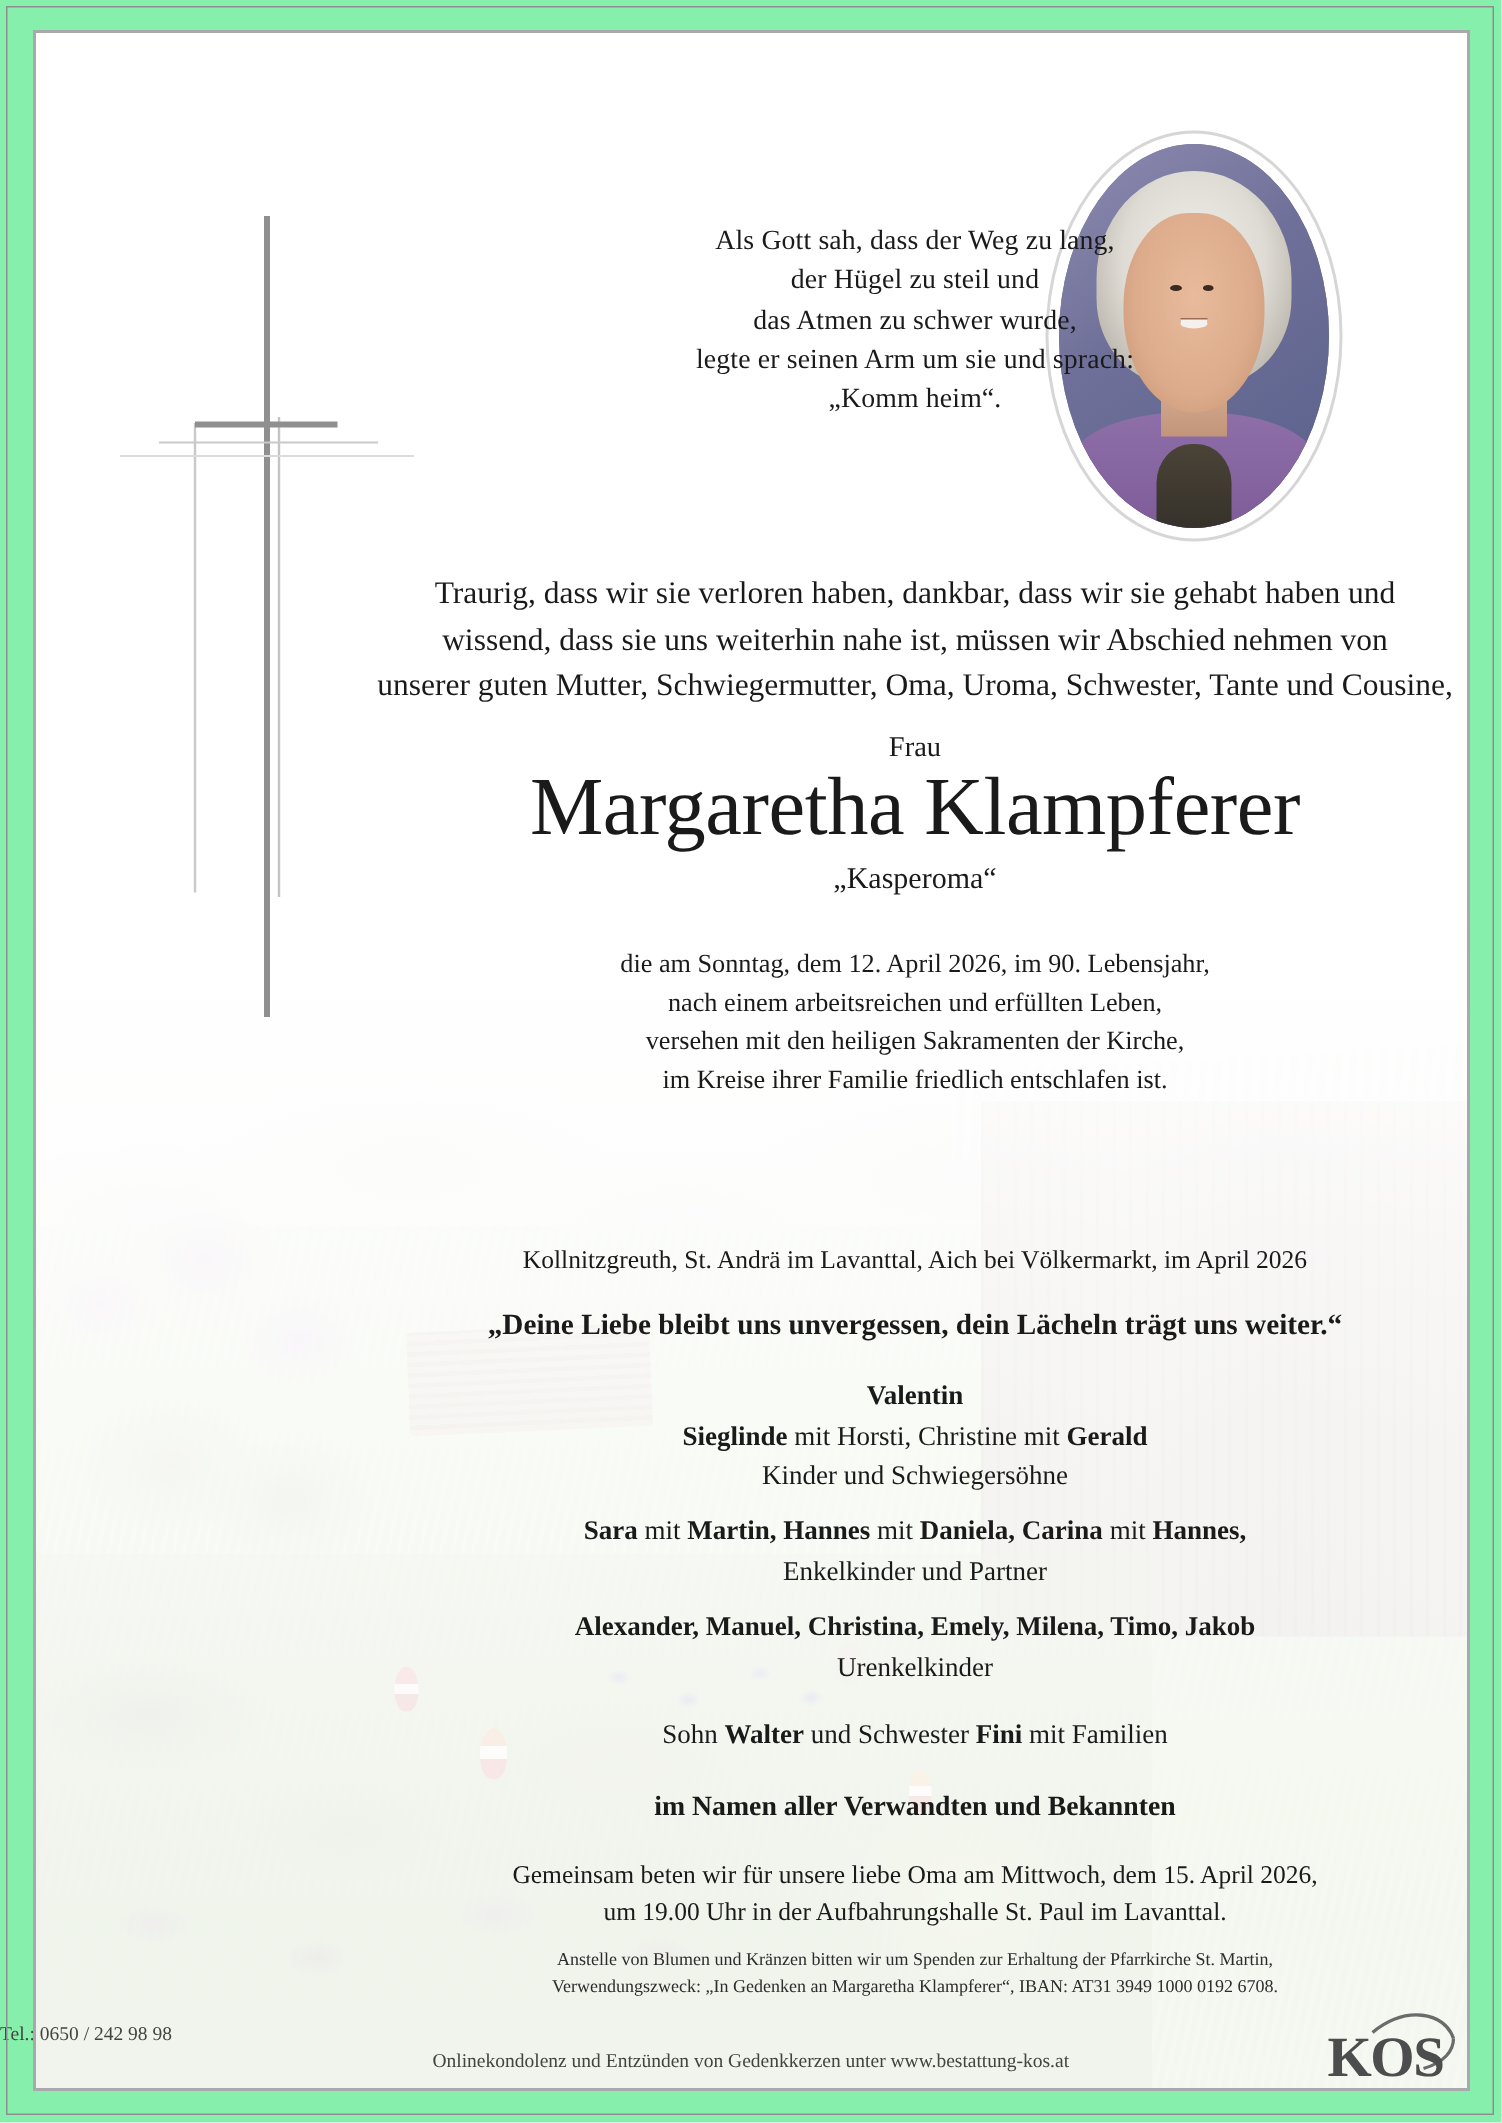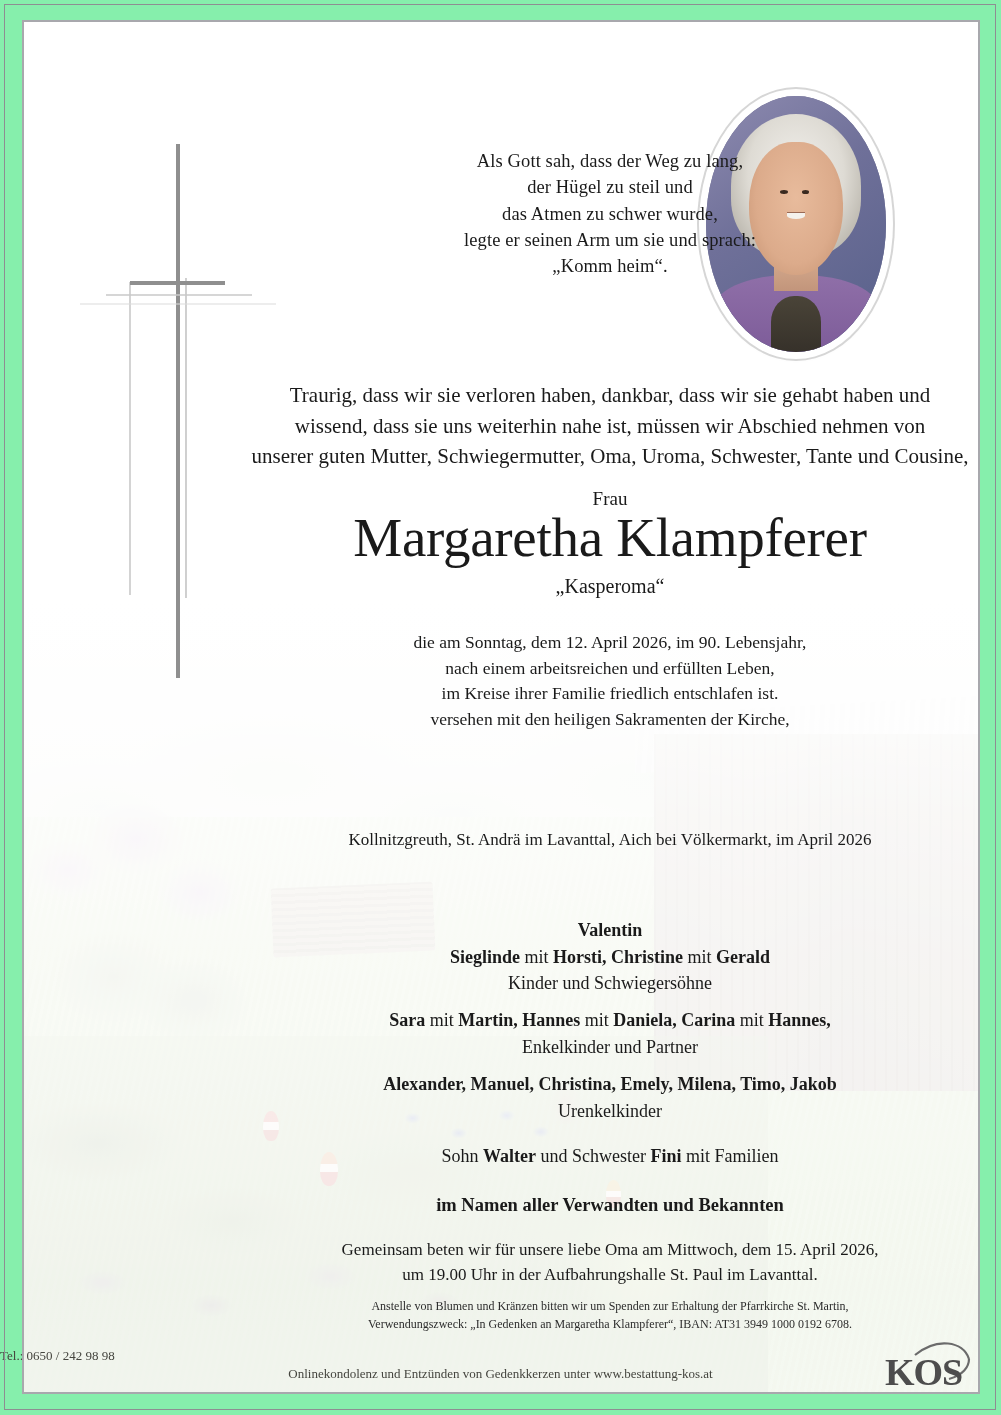--- a/index.html
+++ b/index.html
@@ -228,28 +228,29 @@
         <div>Traurig, dass wir sie verloren haben, dankbar, dass wir sie gehabt haben und</div>
         <div>wissend, dass sie uns weiterhin nahe ist, müssen wir Abschied nehmen von</div>
         <div>unserer guten Mutter, Schwiegermutter, Oma, Uroma, Schwester, Tante und Cousine,</div>
       </div>
     <div class="t frau">Frau</div>
     <div class="t name">Margaretha Klampferer</div>
     <div class="t nick">„Kasperoma“</div>
     <div class="t died">
         <div>die am Sonntag, dem 12. April 2026, im 90. Lebensjahr,</div>
         <div>nach einem arbeitsreichen und erfüllten Leben,</div>
+        <div>versehen mit den heiligen Sakramenten der Kirche,</div>
         <div>im Kreise ihrer Familie friedlich entschlafen ist.</div>
-        <div>versehen mit den heiligen Sakramenten der Kirche,</div>
       </div>
     <div class="t places">Kollnitzgreuth, St. Andrä im Lavanttal, Aich bei Völkermarkt, im April 2026</div>
+    <div class="t motto">„Deine Liebe bleibt uns unvergessen, dein Lächeln trägt uns weiter.“</div>
 
     <div class="t fam1">
       <div style="font-weight: bold;">Valentin</div>
-      <div id="children2"><span class="n" style="font-weight: bold;">Sieglinde</span><span> mit </span><span class="n" style="font-weight: bold;">Horsti, Christine</span><span> mit </span><span class="n" style="font-weight: bold;">Gerald</span></div>
+      <div id="children2"><span class="n" style="font-weight: bold;">Sieglinde</span><span> mit </span><span class="n" style="font-weight: normal;">Horsti, Christine</span><span> mit </span><span class="n" style="font-weight: bold;">Gerald</span></div>
       <div class="sub">Kinder und Schwiegersöhne</div>
     </div>
 
     <div class="t fam2">
       <div id="grandkids"><span class="n" style="font-weight: bold;">Sara</span><span> mit </span><span class="n" style="font-weight: bold;">Martin, Hannes</span><span> mit </span><span class="n" style="font-weight: bold;">Daniela, Carina</span><span> mit </span><span class="n" style="font-weight: bold;">Hannes,</span></div>
       <div class="sub">Enkelkinder und Partner</div>
     </div>
 
     <div class="t fam3">
       <div style="font-weight:bold">Alexander, Manuel, Christina, Emely, Milena, Timo, Jakob</div>

